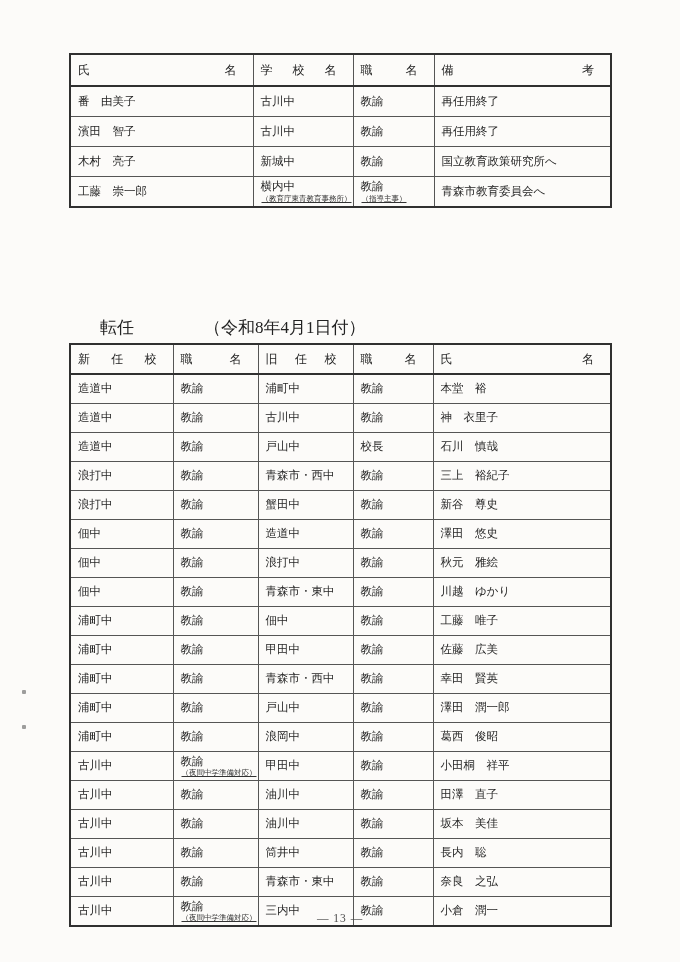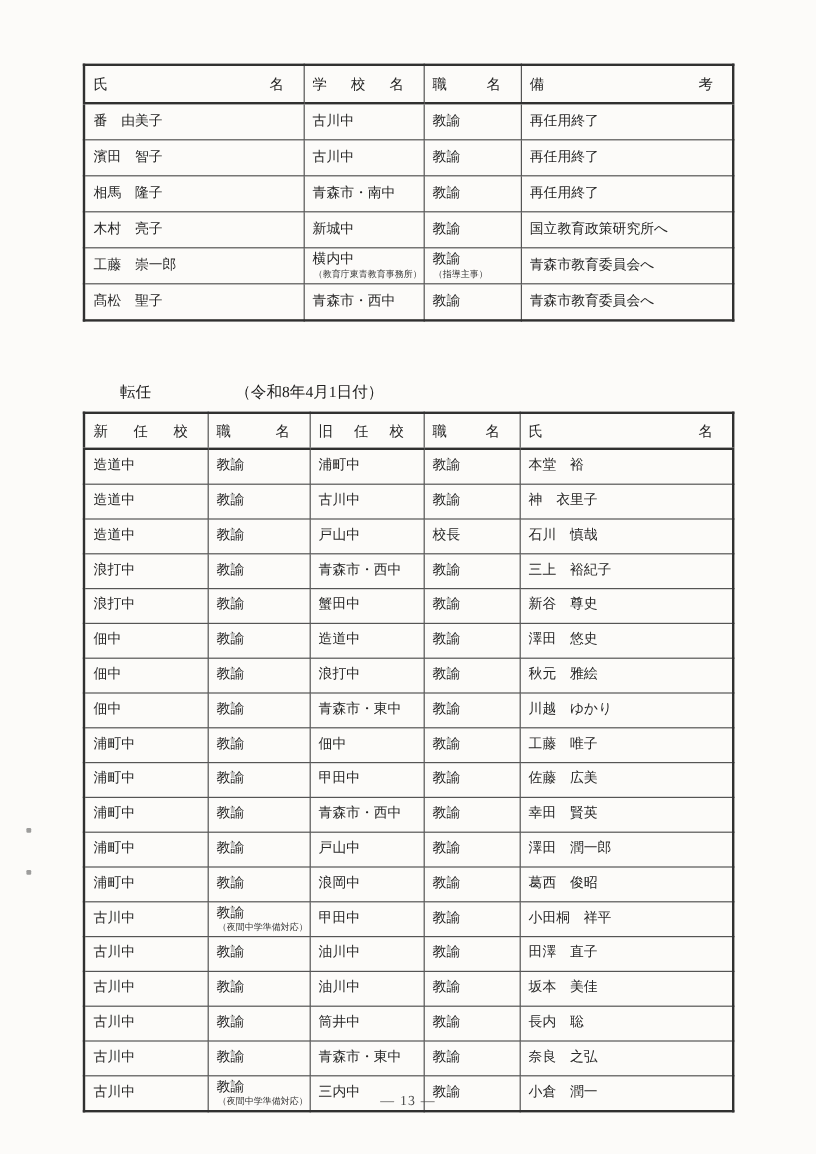--- a/index.html
+++ b/index.html
@@ -21,24 +21,24 @@
   #table2{top:343px;}
   table,th,td{border:1px solid #555;}
   table{border:2px solid #303030;}
   thead th{border-bottom:2px solid #303030;}
   th{font-weight:normal;font-size:12px;height:28px;padding:0;}
   #table1 th{height:30px;}
   .hs{display:flex;justify-content:space-between;padding:0 16px 0 7px;}
   td{height:26px;padding:1px 4px 1px 7px;vertical-align:middle;line-height:1.2;overflow:hidden;}
   #table1 td{height:27px;}
   td .main{line-height:1.15;font-family:Liberation Serif, serif;}
-  td .sub{font-size:7.5px;line-height:1.2;white-space:nowrap;color:#333;padding-left:1px;}
+  td .sub{font-size:7.5px;line-height:1.2;white-space:nowrap;color:#333;padding-left:1px;text-decoration:underline;}
   .section-title{
     position:absolute;left:100px;top:316px;height:22px;
-    font-size:13px;color:#222;display:flex;align-items:center;
+    font-size:17px;color:#222;display:flex;align-items:center;
   }
   .section-title .date{margin-left:70px;}
   .footer{
     position:absolute;left:0;top:912px;width:680px;
     text-align:center;font-size:11.5px;color:#4a4a4a;letter-spacing:1px;
   }
   .dot{position:absolute;width:4px;height:4px;background:#6a6a6a;border-radius:1px;opacity:.65;}
   .dot1{left:22px;top:690px;}
   .dot2{left:22px;top:725px;}
 </style>
@@ -86,26 +86,20 @@
     <tbody>
         <tr>
           <td>番　由美子</td>
           <td>古川中</td>
           <td>教諭</td>
           <td>再任用終了</td>
         </tr>
         <tr>
           <td>濱田　智子</td>
           <td>古川中</td>
-          <td>教諭</td>
-          <td>再任用終了</td>
-        </tr>
-        <tr>
-          <td>相馬　隆子</td>
-          <td>青森市・南中</td>
           <td>教諭</td>
           <td>再任用終了</td>
         </tr>
         <tr>
           <td>木村　亮子</td>
           <td>新城中</td>
           <td>教諭</td>
           <td>国立教育政策研究所へ</td>
         </tr>
         <tr>
@@ -113,26 +107,20 @@
           <td>
             <div class="main">横内中</div>
             <div class="sub">（教育庁東青教育事務所）</div>
           </td>
           <td>
             <div class="main">教諭</div>
             <div class="sub">（指導主事）</div>
           </td>
           <td>青森市教育委員会へ</td>
         </tr>
-        <tr>
-          <td>髙松　聖子</td>
-          <td>青森市・西中</td>
-          <td>教諭</td>
-          <td>青森市教育委員会へ</td>
-        </tr>
       </tbody>
   </table>
 
   <div class="section-title">
     <span>転任</span>
     <span class="date">（令和8年4月1日付）</span>
   </div>
 
   <table id="table2">
     <colgroup>

